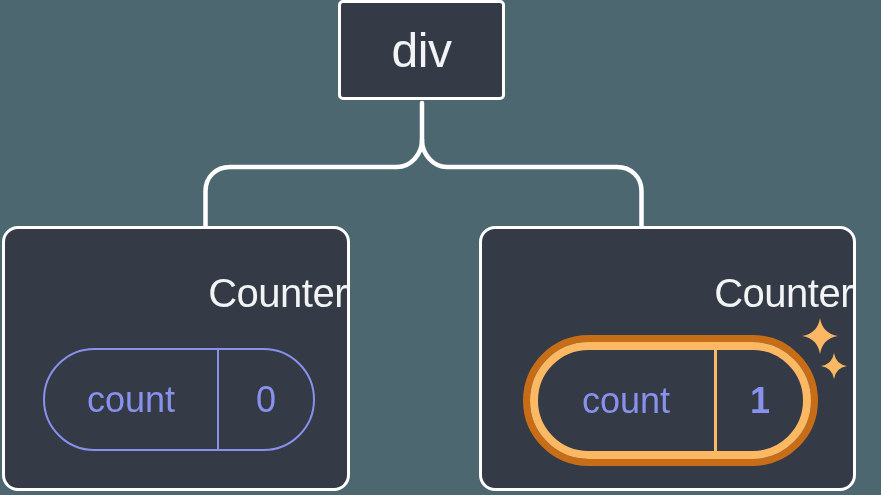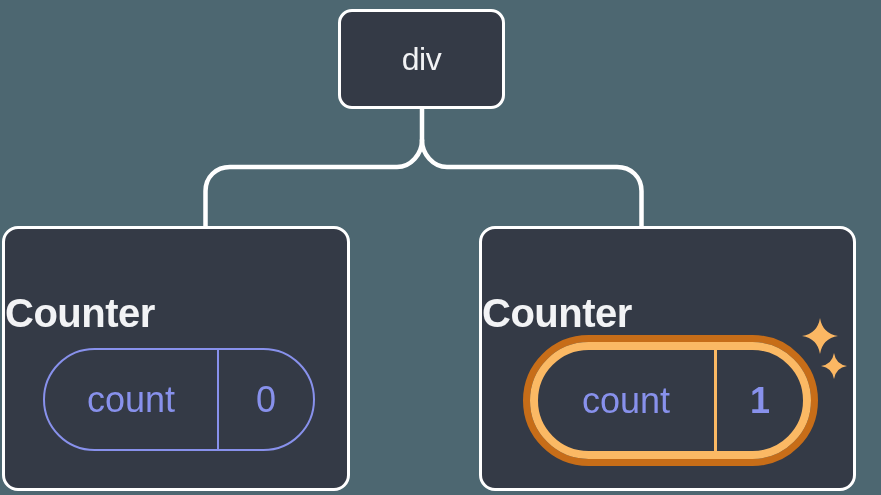--- a/index.html
+++ b/index.html
@@ -16,43 +16,43 @@
     position: absolute;
     left: 0; top: 0;
     width: 881px; height: 495px;
   }
   .node-box {
     position: absolute;
     background: #343a46;
     border: 3px solid #ffffff;
   }
   .root-node {
-    left: 338px; top: 9px;
+    left: 338px; top: 0;
     width: 167px; height: 100px;
-    border-radius: 14px;
+    border-radius: 5px;
     display: flex;
     align-items: center;
     justify-content: center;
     color: #f2f3f5;
-    font-size: 32px;
+    font-size: 48px;
     letter-spacing: -0.5px;
   }
   .card {
     top: 226px;
     height: 265px;
     border-radius: 16px;
   }
   .card-left  { left: 2px;   width: 348px; }
   .card-right { left: 479px; width: 377px; }
   .card-title {
-    margin-top: 64px;
-    text-align: left;
+    margin-top: 44px;
+    text-align: right;
     color: #f2f3f5;
     font-size: 40px;
-    font-weight: 700;
+    font-weight: 400;
     letter-spacing: -0.5px;
     line-height: 1;
   }
   
   .pill {
     position: absolute;
     left: 38px; top: 119px;
     width: 272px; height: 103px;
     border: 2px solid #8891ec;
     border-radius: 999px;

